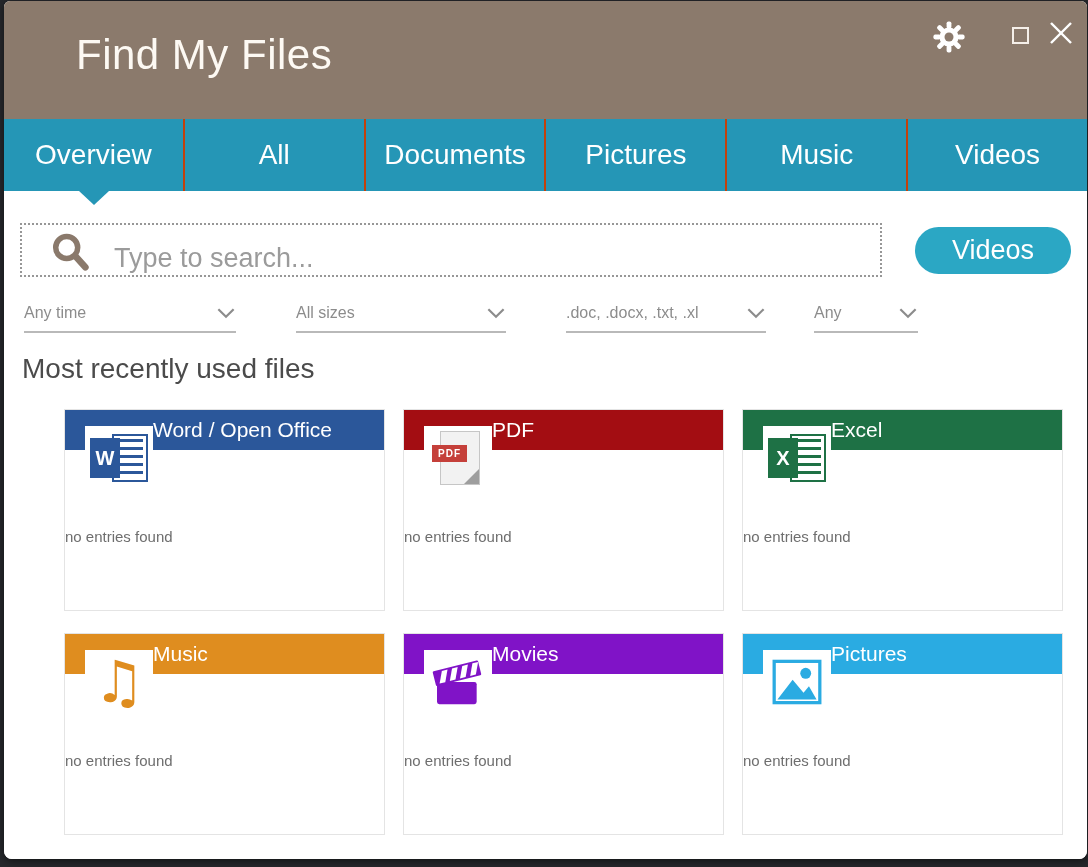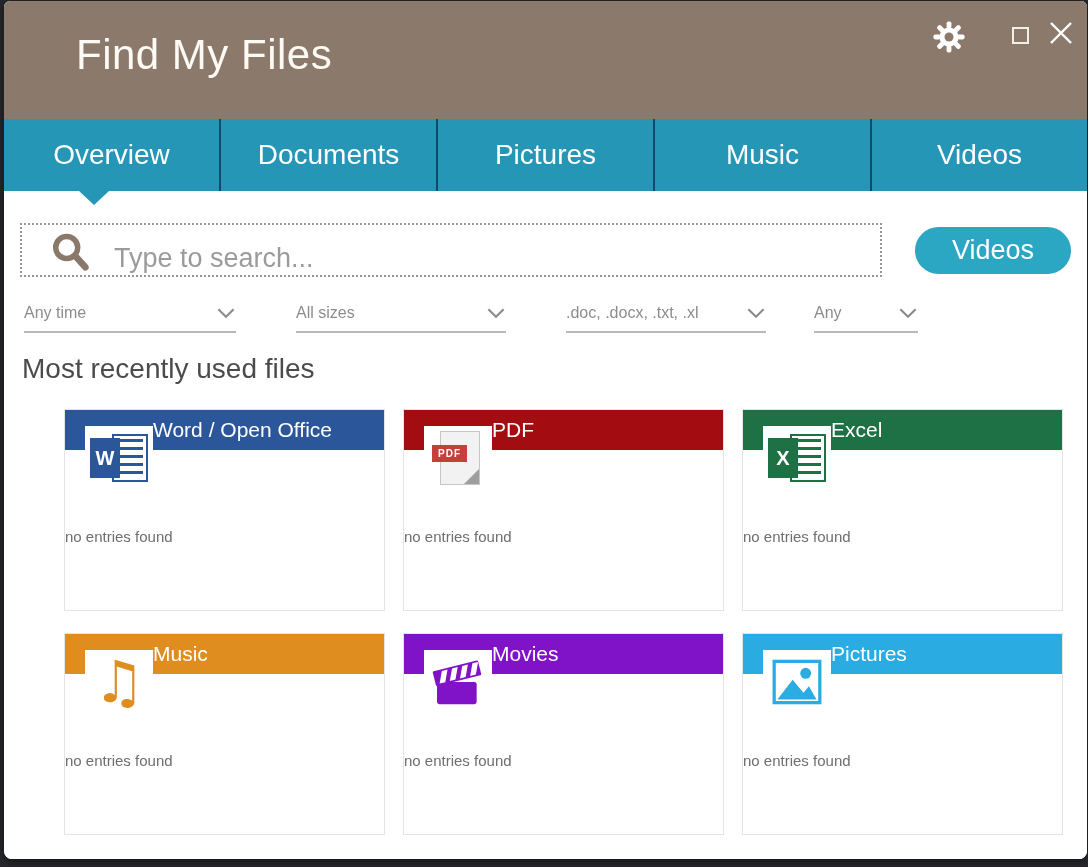--- a/index.html
+++ b/index.html
@@ -9,21 +9,21 @@
     box-shadow:0 2px 8px rgba(0,0,0,.55);}
   
   .titlebar{height:118px;background:#8b7a6c;position:relative;flex:0 0 auto;}
   .app-title{position:absolute;left:72px;top:30px;font-size:42px;font-weight:300;
     color:#fdf9f3;letter-spacing:.5px;}
   .gear-btn{position:absolute;right:120px;top:18px;width:36px;height:36px;cursor:pointer;}
   .max-btn{position:absolute;right:58px;top:26px;width:13px;height:13px;
     border:2px solid #f5efe9;cursor:pointer;}
   .close-btn{position:absolute;right:12px;top:18px;width:28px;height:28px;cursor:pointer;}
   
-  .tabbar{height:72px;background:#0c4a6e;display:flex;gap:2px;flex:0 0 auto;position:relative;}
+  .tabbar{height:72px;background:#c2410c;display:flex;gap:2px;flex:0 0 auto;position:relative;}
   .tab{flex:1;background:#2596b6;color:#fff;font-size:28px;font-weight:300;
     display:flex;align-items:center;justify-content:center;cursor:pointer;}
   .tab-pointer{position:absolute;top:72px;left:75px;width:0;height:0;
     border-left:15px solid transparent;border-right:15px solid transparent;
     border-top:14px solid #2596b6;z-index:5;}
   
   .content{flex:1;position:relative;background:#fff;}
   .search-box{position:absolute;left:16px;top:32px;width:858px;height:50px;
     border:2px dotted #979797;display:flex;align-items:flex-end;}
   .search-icon{margin-left:26px;display:flex;}
@@ -107,20 +107,21 @@
         <svg viewBox="0 0 28 28" width="28" height="28">
           <line x1="4" y1="4" x2="24" y2="24" stroke="#ffffff" stroke-width="2.4"></line>
           <line x1="24" y1="4" x2="4" y2="24" stroke="#ffffff" stroke-width="2.4"></line>
         </svg>
       </span>
     </div>
   </div>
 
   <div class="tabbar">
     <div class="tab">Overview</div>
+    <div class="tab">All</div>
     <div class="tab">Documents</div>
     <div class="tab">Pictures</div>
     <div class="tab">Music</div>
     <div class="tab">Videos</div>
     <div class="tab-pointer"></div>
   </div>
 
   <div class="content">
 
     <div class="search-box">

